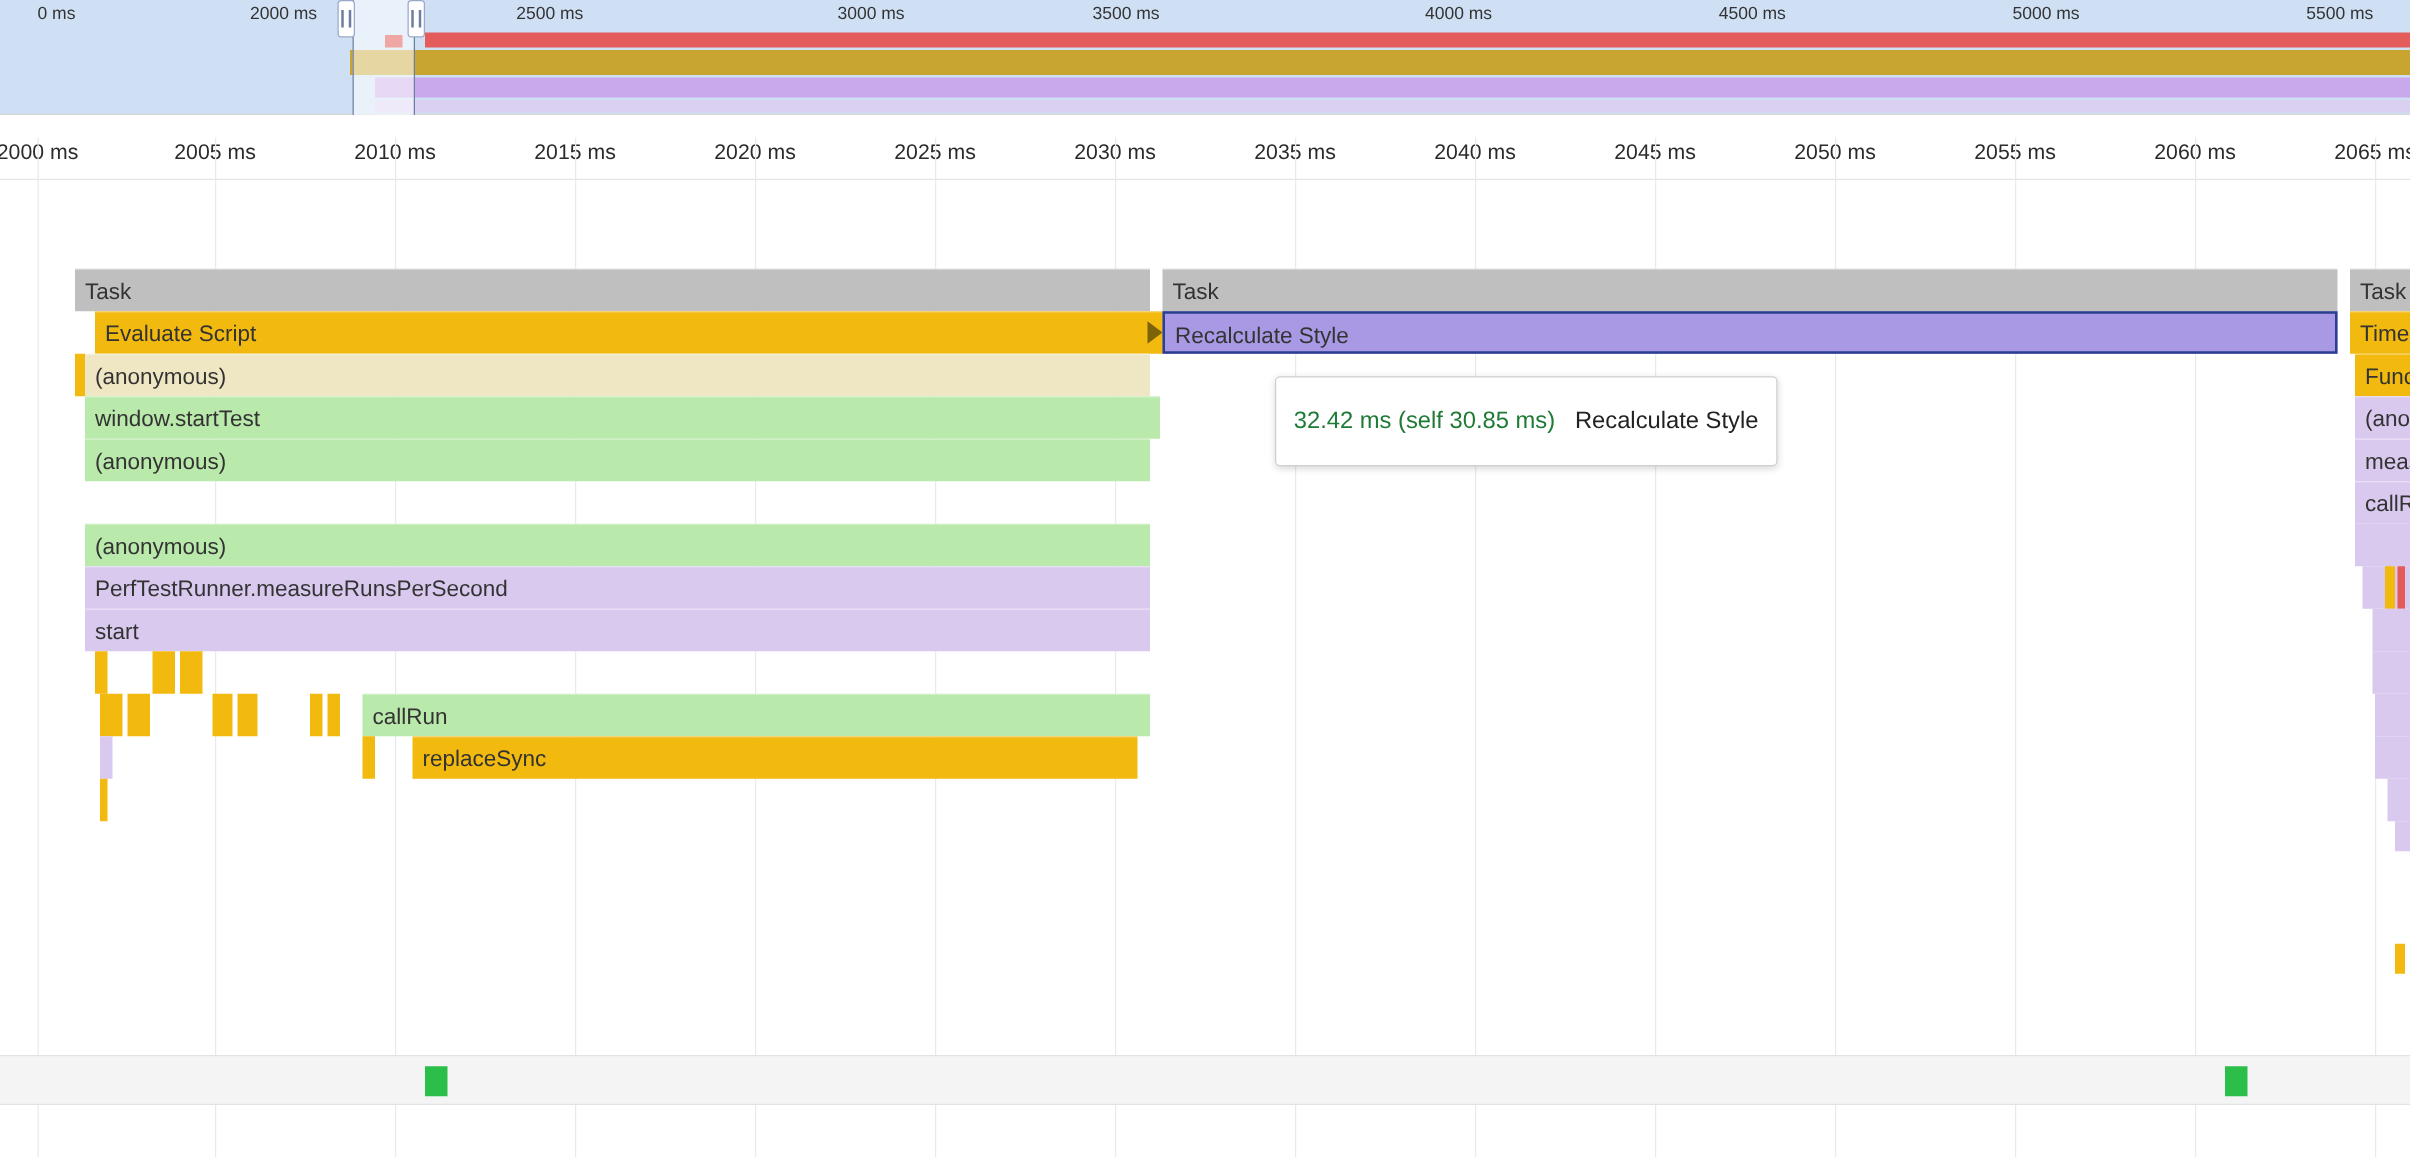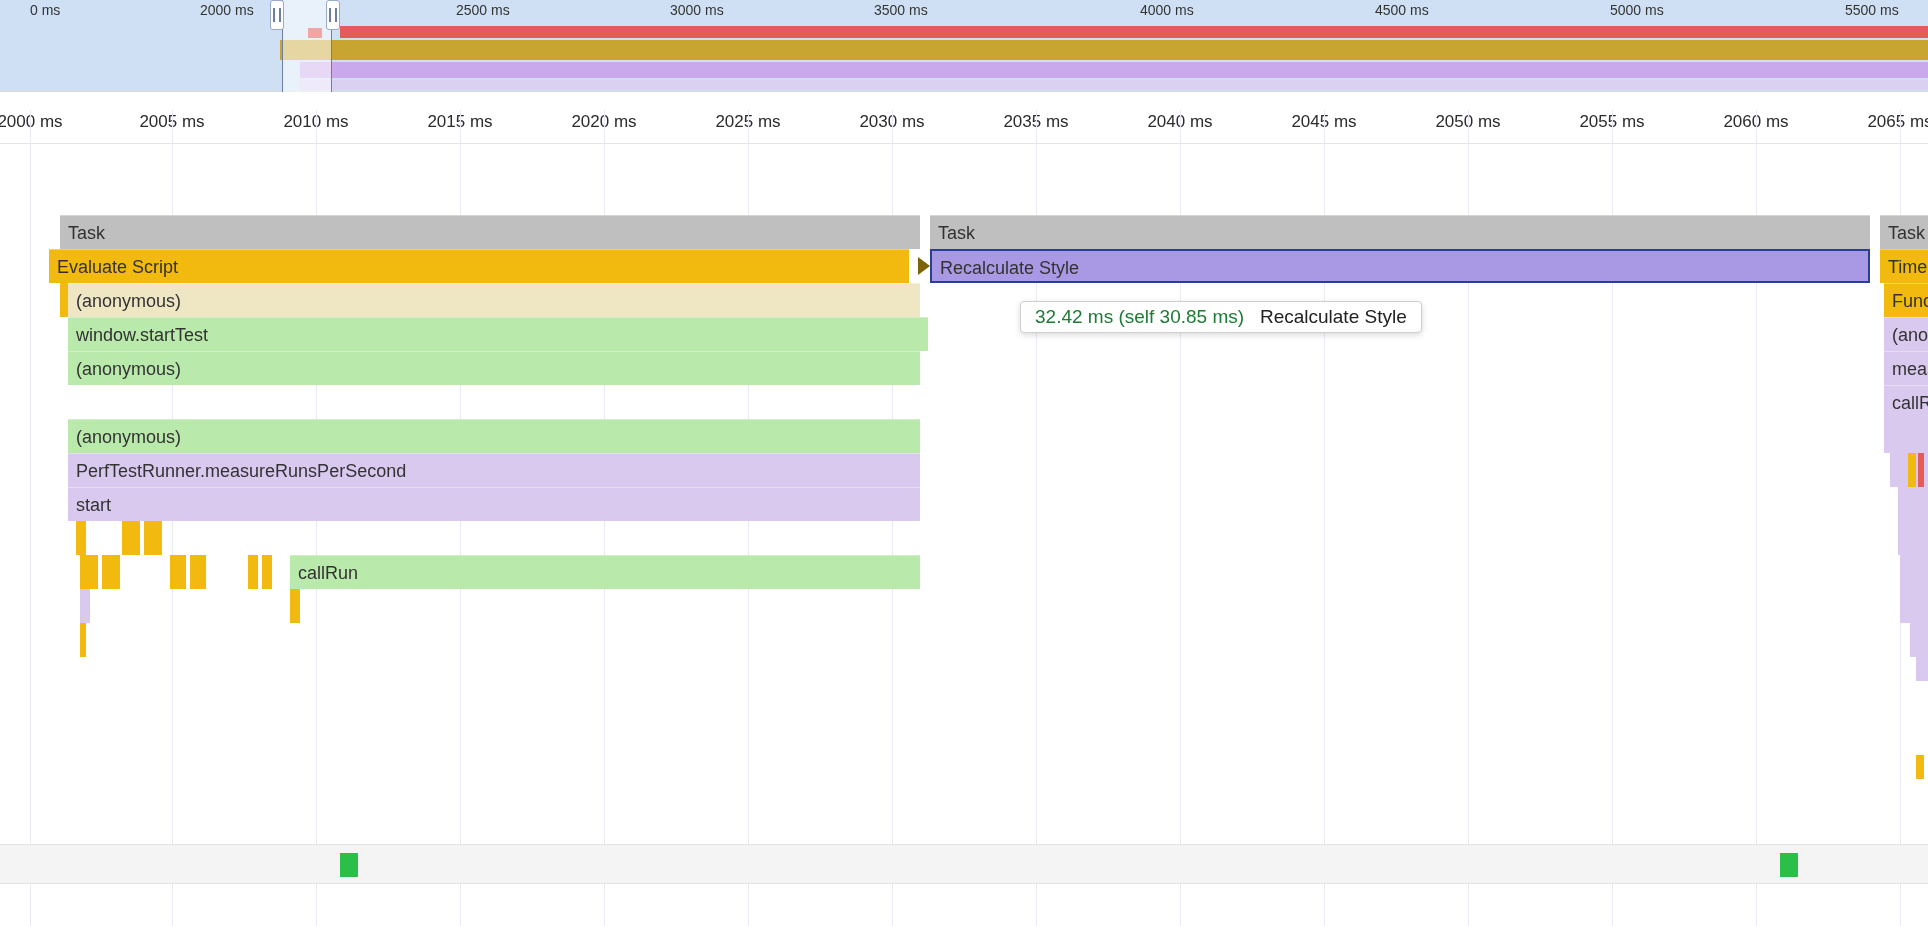--- a/index.html
+++ b/index.html
@@ -81,21 +81,21 @@
   .recalc-sel { background:#a998e3; color:#333; border:2px solid #2a3f8f; }
   .tiny-yel   { background:#f2b90f; }
   .tiny-grn   { background:#2bbf4a; }
 
   
   .tooltip {
     position:absolute;
     background:#fff;
     border:1px solid #cfcfcf;
     border-radius:4px;
-    padding:4px 14px;
+    padding:24px 14px;
     font-size:19px;
     box-shadow:0 2px 6px rgba(0,0,0,.15);
     white-space:nowrap;
   }
   .tooltip .time { color:#1e7a35; font-weight:500; }
   .tooltip .name { color:#222; }
 
   
   .bottom-track {
     position:absolute; left:0; right:0; height:40px;
@@ -104,21 +104,21 @@
     border-bottom:1px solid #e3e3e3;
   }
 </style>
 </head>
 <body>
 
 <div class="overview">
 
   <div class="overview-tick" style="left:30px">0 ms</div>
   <div class="overview-tick" style="left:200px">2000 ms</div>
-  <div class="overview-tick" style="left:456px">2500 ms</div>
+  <div class="overview-tick" style="left:413px">2500 ms</div>
   <div class="overview-tick" style="left:670px">3000 ms</div>
   <div class="overview-tick" style="left:874px">3500 ms</div>
   <div class="overview-tick" style="left:1140px">4000 ms</div>
   <div class="overview-tick" style="left:1375px">4500 ms</div>
   <div class="overview-tick" style="left:1610px">5000 ms</div>
   <div class="overview-tick" style="left:1845px">5500 ms</div>
 
   <div class="overview-red" style="left:340px; right:0;"></div>
   <div class="overview-yellow" style="left:280px; right:0;"></div>
   <div class="overview-purple" style="left:300px; right:0;"></div>
@@ -159,33 +159,34 @@
 <div class="vline" style="left:1180px"></div>
 <div class="vline" style="left:1324px"></div>
 <div class="vline" style="left:1468px"></div>
 <div class="vline" style="left:1612px"></div>
 <div class="vline" style="left:1756px"></div>
 <div class="vline" style="left:1900px"></div>
 
 <div class="flame">
 
   <div class="row task-gray" style="top:0;   left:60px;  width:860px">Task</div>
-  <div class="row script-yel" style="top:34px;left:49px;  width:860px">Evaluate Script</div>
+  <div class="row script-yel" style="top:34px;left:76px;  width:860px">Evaluate Script</div>
 
   <div style="position:absolute;top:42px;left:918px;width:0;height:0;border-top:9px solid transparent;border-bottom:9px solid transparent;border-left:12px solid #7c6308"></div>
 
   <div class="row anon-cream" style="top:68px; left:68px;  width:852px">(anonymous)</div>
   <div style="position:absolute;top:68px;left:60px;width:8px;height:34px;background:#f2b90f"></div>
 
   <div class="row fn-green" style="top:102px;left:68px;  width:860px">window.startTest</div>
   <div class="row fn-green" style="top:136px;left:68px;  width:852px">(anonymous)</div>
   <div class="row fn-green" style="top:204px;left:68px;  width:852px">(anonymous)</div>
   <div class="row fn-purple" style="top:238px;left:68px;  width:852px">PerfTestRunner.measureRunsPerSecond</div>
   <div class="row fn-purple" style="top:272px;left:68px;  width:852px">start</div>
   <div class="row fn-green" style="top:340px;left:290px; width:630px">callRun</div>
+  <div class="row script-yel" style="top:374px;left:330px; width:580px">replaceSync</div>
 
   <div class="tiny-yel" style="position:absolute;top:306px;left:76px;width:10px;height:34px"></div>
   <div class="tiny-yel" style="position:absolute;top:306px;left:122px;width:18px;height:34px"></div>
   <div class="tiny-yel" style="position:absolute;top:306px;left:144px;width:18px;height:34px"></div>
   <div class="tiny-yel" style="position:absolute;top:340px;left:80px;width:18px;height:34px"></div>
   <div class="tiny-yel" style="position:absolute;top:340px;left:102px;width:18px;height:34px"></div>
   <div class="tiny-yel" style="position:absolute;top:340px;left:170px;width:16px;height:34px"></div>
   <div class="tiny-yel" style="position:absolute;top:340px;left:190px;width:16px;height:34px"></div>
   <div class="tiny-yel" style="position:absolute;top:340px;left:248px;width:10px;height:34px"></div>
   <div class="tiny-yel" style="position:absolute;top:340px;left:262px;width:10px;height:34px"></div>

